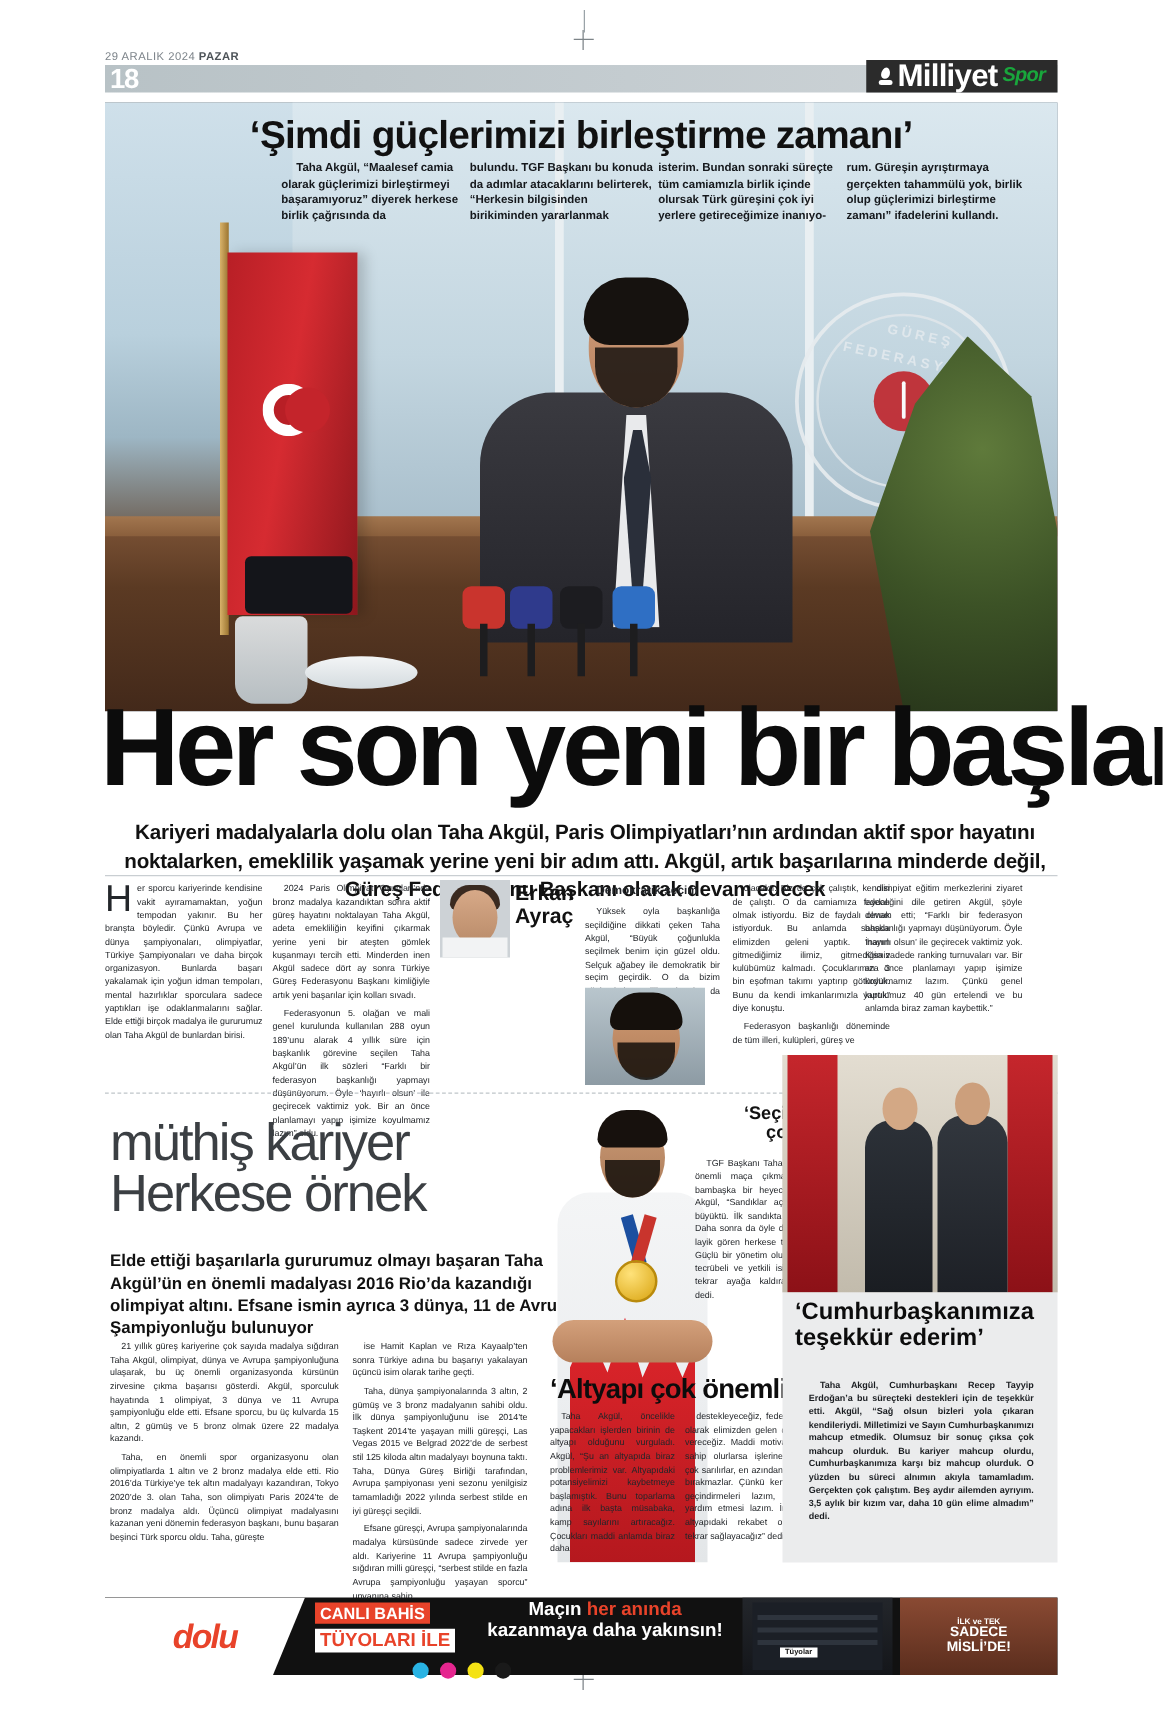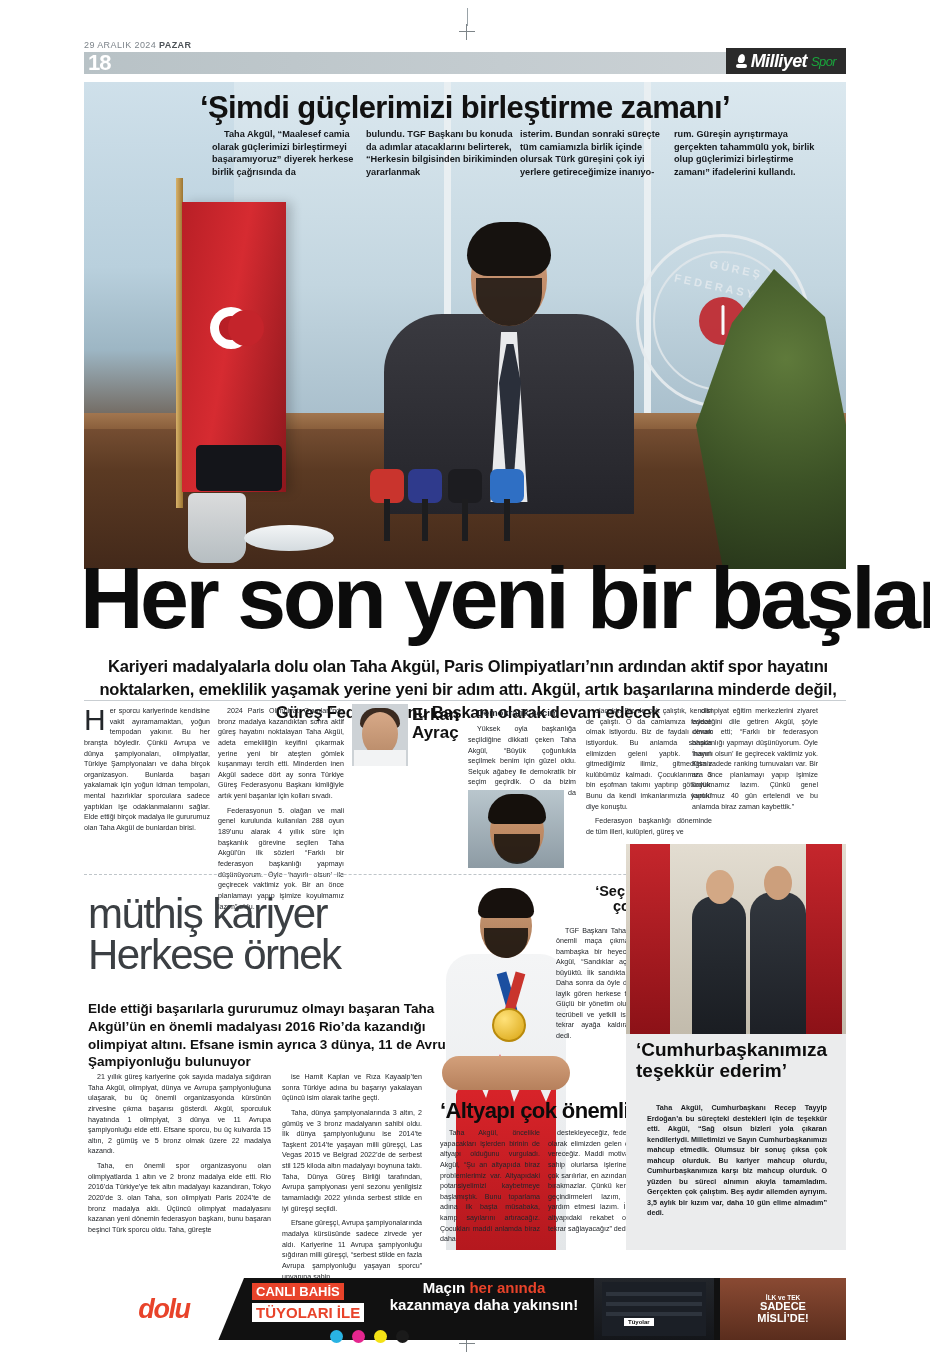--- a/index.html
+++ b/index.html
@@ -21,22 +21,22 @@
      background:linear-gradient(to right,#b8c2c6 0%,#c4ccd0 55%,#ced4d7 100%);}
   .folio-num{position:absolute;left:88px;top:50px;font-size:22px;font-weight:bold;color:#fff;
      font-family:"Liberation Sans Narrow","Liberation Sans",sans-serif;letter-spacing:-1px;}
   .masthead{position:absolute;right:84px;top:48px;height:26px;background:#2b2b2b;
      padding:0 10px;display:flex;align-items:center;gap:4px;}
   .mast-flame{width:11px;height:14px;position:relative;}
   .mast-flame:before{content:"";position:absolute;left:2px;top:0;width:7px;height:9px;background:#fff;
      border-radius:50% 50% 50% 50%/60% 60% 40% 40%;transform:skewX(-8deg);}
   .mast-flame:after{content:"";position:absolute;left:0;bottom:0;width:11px;height:4px;background:#fff;
      border-radius:2px;}
-  .mast-m{font-size:18px;font-weight:bold;color:#ffffff;letter-spacing:-.6px;font-style:italic;}
-  .mast-s{font-size:13px;font-weight:normal;color:#19a63c;letter-spacing:-.6px;font-style:italic;}
+  .mast-m{font-size:25px;font-weight:bold;color:#ffffff;letter-spacing:-.6px;}
+  .mast-s{font-size:16px;font-weight:bold;color:#19a63c;letter-spacing:-.6px;font-style:italic;}
 
   
   .photo-main{position:absolute;left:84px;top:82px;width:762px;height:487px;overflow:hidden;
      background:#6f7d86;}
   .pm-sky{position:absolute;inset:0;background:
       linear-gradient(180deg,#cfe0ea 0%,#b9d0dd 38%,#9db6c4 55%,#6e6257 70%,#51433a 100%);}
   .pm-window{position:absolute;left:150px;top:0;right:0;bottom:150px;
      background:linear-gradient(180deg,#dbe8ef 0%,#c3d6e0 60%,#a9bfcc 100%);}
   .pm-mull{position:absolute;top:0;bottom:150px;width:7px;background:#e9eff2;}
   .pm-desk{position:absolute;left:0;right:0;bottom:0;height:152px;
@@ -85,21 +85,21 @@
      background:linear-gradient(180deg,#e9eef1,#c3ced4);border-radius:6px 6px 16px 16px;opacity:.9;}
   .pm-plate{position:absolute;left:160px;bottom:18px;width:90px;height:26px;border-radius:50%;
      background:linear-gradient(180deg,#f3f5f6,#d4dbdf);}
   .pm-phone{position:absolute;left:112px;bottom:78px;width:86px;height:46px;background:#14151a;
      border-radius:5px;}
 
   
   .quote-head{position:absolute;left:0;right:0;top:8px;text-align:center;
      font-family:"Liberation Sans Narrow","Liberation Sans",sans-serif;
      font-size:31px;font-weight:bold;color:#111;letter-spacing:-.6px;}
-  .lead-cols{position:absolute;left:128px;right:18px;top:46px;display:flex;gap:0;}
+  .lead-cols{position:absolute;left:141px;right:18px;top:46px;display:flex;gap:0;}
   .lead-col{width:25%;font-size:9.2px;line-height:1.38;font-weight:bold;color:#15181c;}
   .lead-col p{margin:0;}
   .lead-col .ind{text-indent:12px;}
 
   
   .mega{position:absolute;left:80px;top:552px;width:790px;height:92px;
      font-family:"Liberation Sans Narrow","Liberation Sans",sans-serif;
      font-size:88px;font-weight:bold;letter-spacing:-3.5px;color:#0c0c0c;line-height:92px;
      white-space:nowrap;}
   .deck{position:absolute;left:88px;top:655px;width:760px;text-align:center;

